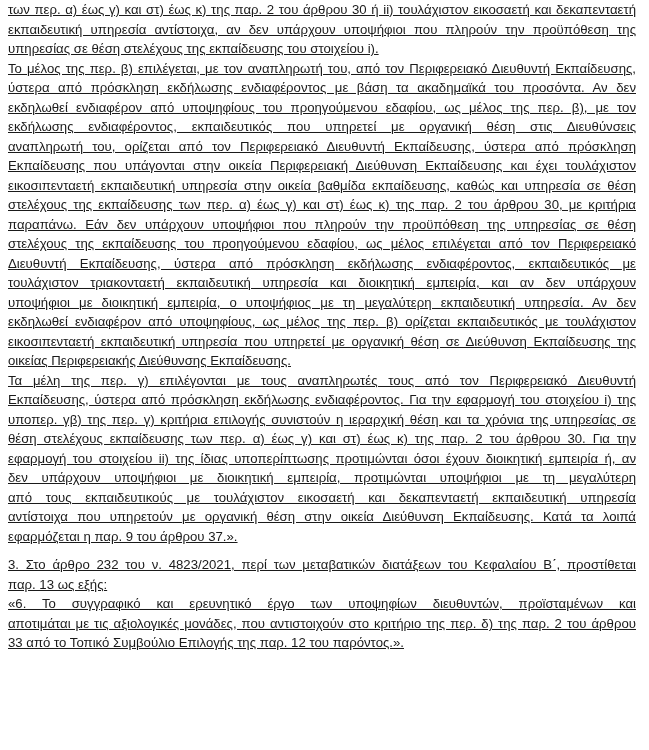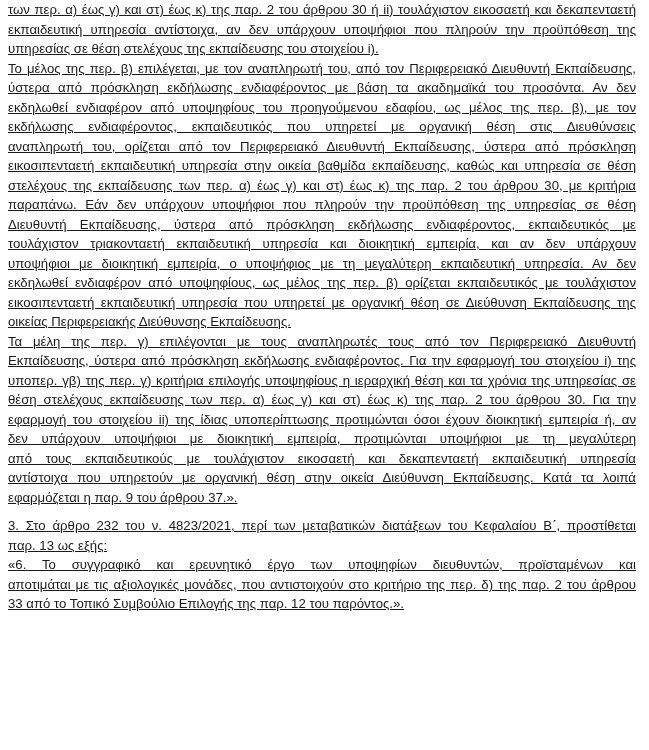--- a/index.html
+++ b/index.html
@@ -49,35 +49,37 @@
     <span class="line">εκπαιδευτική υπηρεσία αντίστοιχα, αν δεν υπάρχουν υποψήφιοι που πληρούν την προϋπόθεση της</span>
     <span class="line last">υπηρεσίας σε θέση στελέχους της εκπαίδευσης του στοιχείου i).</span>
   </div>
 
   <div>
     <span class="line">Το μέλος της περ. β) επιλέγεται, με τον αναπληρωτή του, από τον Περιφερειακό Διευθυντή Εκπαίδευσης,</span>
     <span class="line">ύστερα από πρόσκληση εκδήλωσης ενδιαφέροντος με βάση τα ακαδημαϊκά του προσόντα. Αν δεν</span>
     <span class="line">εκδηλωθεί ενδιαφέρον από υποψηφίους του προηγούμενου εδαφίου, ως μέλος της περ. β), με τον</span>
     <span class="line">εκδήλωσης ενδιαφέροντος, εκπαιδευτικός που υπηρετεί με οργανική θέση στις Διευθύνσεις</span>
     <span class="line">αναπληρωτή του, ορίζεται από τον Περιφερειακό Διευθυντή Εκπαίδευσης, ύστερα από πρόσκληση</span>
+    <span class="line">Εκπαίδευσης που υπάγονται στην οικεία Περιφερειακή Διεύθυνση Εκπαίδευσης και έχει τουλάχιστον</span>
     <span class="line">εικοσιπενταετή εκπαιδευτική υπηρεσία στην οικεία βαθμίδα εκπαίδευσης, καθώς και υπηρεσία σε θέση</span>
     <span class="line">στελέχους της εκπαίδευσης των περ. α) έως γ) και στ) έως κ) της παρ. 2 του άρθρου 30, με κριτήρια</span>
     <span class="line">παραπάνω. Εάν δεν υπάρχουν υποψήφιοι που πληρούν την προϋπόθεση της υπηρεσίας σε θέση</span>
+    <span class="line">στελέχους της εκπαίδευσης του προηγούμενου εδαφίου, ως μέλος επιλέγεται από τον Περιφερειακό</span>
     <span class="line">Διευθυντή Εκπαίδευσης, ύστερα από πρόσκληση εκδήλωσης ενδιαφέροντος, εκπαιδευτικός με</span>
     <span class="line">τουλάχιστον τριακονταετή εκπαιδευτική υπηρεσία και διοικητική εμπειρία, και αν δεν υπάρχουν</span>
     <span class="line">υποψήφιοι με διοικητική εμπειρία, ο υποψήφιος με τη μεγαλύτερη εκπαιδευτική υπηρεσία. Αν δεν</span>
     <span class="line">εκδηλωθεί ενδιαφέρον από υποψηφίους, ως μέλος της περ. β) ορίζεται εκπαιδευτικός με τουλάχιστον</span>
     <span class="line">εικοσιπενταετή εκπαιδευτική υπηρεσία που υπηρετεί με οργανική θέση σε Διεύθυνση Εκπαίδευσης της</span>
     <span class="line last">οικείας Περιφερειακής Διεύθυνσης Εκπαίδευσης.</span>
   </div>
 
   <div>
     <span class="line">Τα μέλη της περ. γ) επιλέγονται με τους αναπληρωτές τους από τον Περιφερειακό Διευθυντή</span>
     <span class="line">Εκπαίδευσης, ύστερα από πρόσκληση εκδήλωσης ενδιαφέροντος. Για την εφαρμογή του στοιχείου i) της</span>
-    <span class="line">υποπερ. γβ) της περ. γ) κριτήρια επιλογής υποψηφίους η ιεραρχική θέση και τα χρόνια της υπηρεσίας σε</span>
+    <span class="line">υποπερ. γβ) της περ. γ) κριτήρια επιλογής συνιστούν η ιεραρχική θέση και τα χρόνια της υπηρεσίας σε</span>
     <span class="line">θέση στελέχους εκπαίδευσης των περ. α) έως γ) και στ) έως κ) της παρ. 2 του άρθρου 30. Για την</span>
     <span class="line">εφαρμογή του στοιχείου ii) της ίδιας υποπερίπτωσης προτιμώνται όσοι έχουν διοικητική εμπειρία ή, αν</span>
     <span class="line">δεν υπάρχουν υποψήφιοι με διοικητική εμπειρία, προτιμώνται υποψήφιοι με τη μεγαλύτερη</span>
     <span class="line">από τους εκπαιδευτικούς με τουλάχιστον εικοσαετή και δεκαπενταετή εκπαιδευτική υπηρεσία</span>
     <span class="line">αντίστοιχα που υπηρετούν με οργανική θέση στην οικεία Διεύθυνση Εκπαίδευσης. Κατά τα λοιπά</span>
     <span class="line last">εφαρμόζεται η παρ. 9 του άρθρου 37.».</span>
   </div>
 
   <div class="gap"></div>
 

